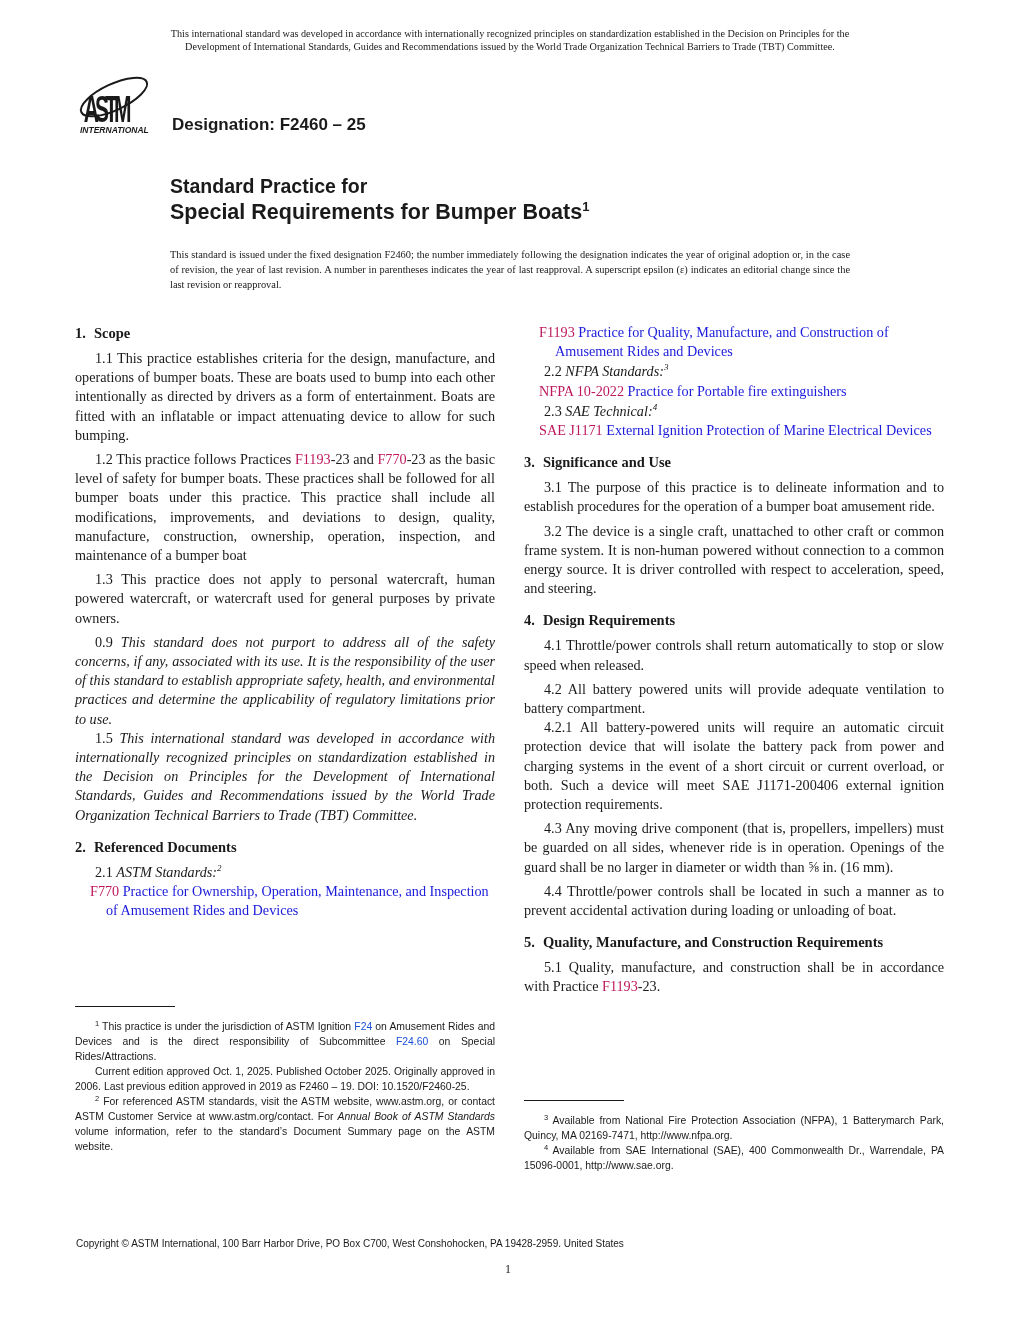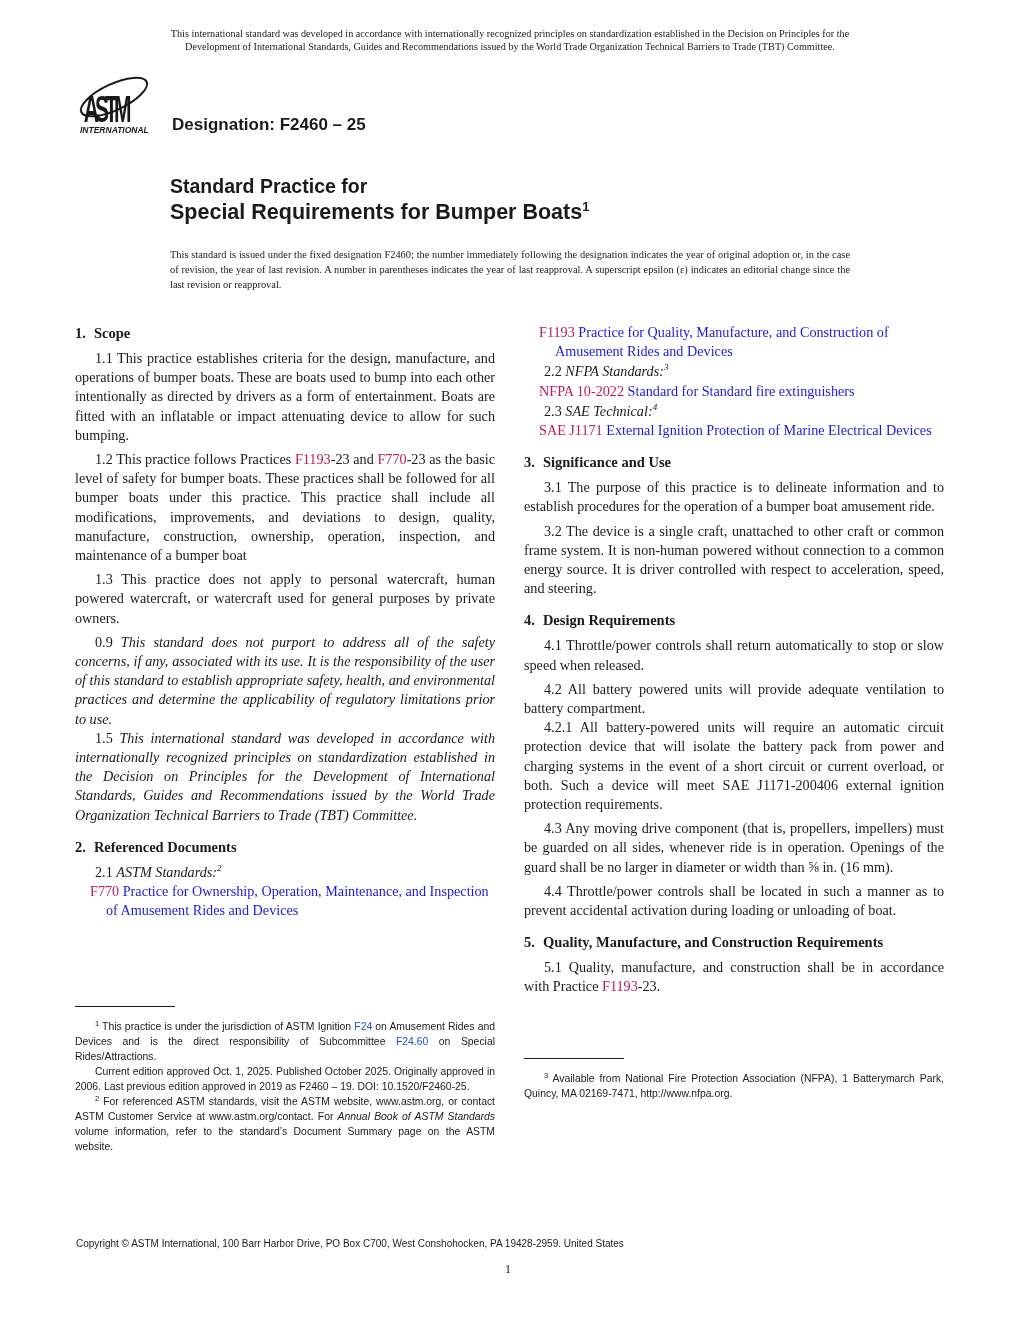--- a/index.html
+++ b/index.html
@@ -34,21 +34,21 @@
   .code { color: #be185d; }
   .lnk { color: #1a1adb; }
   .blue { color: #1a4fd6; }
 
   .fn-rule { width: 100px; height: 1px; background: #1a1a1a; margin: 8px 0 12px 0; }
   .fn { font-size: 10.4px; line-height: 15px; text-align: justify; text-indent: 20px; margin: 0; }
   .fn sup { font-size: 7.5px; vertical-align: 4px; line-height: 0; }
   .fn i { font-style: italic; }
 
   #left-fn { position: absolute; left: 75px; top: 998px; width: 420px; }
-  #right-fn { position: absolute; left: 524px; top: 1050px; width: 420px; }
+  #right-fn { position: absolute; left: 524px; top: 1092px; width: 420px; }
 
   #copyright { position: absolute; left: 76px; top: 1238px; font-size: 10px; }
   #page-number { position: absolute; left: 505px; top: 1262px; font-size: 12px; }
 </style>
 </head>
 <body>
 
 <div id="top-notice" class="serif">
   <div>This international standard was developed in accordance with internationally recognized principles on standardization established in the Decision on Principles for the</div>
   <div>Development of International Standards, Guides and Recommendations issued by the World Trade Organization Technical Barriers to Trade (TBT) Committee.</div>
@@ -98,21 +98,21 @@
   <p class="fn"><sup>1</sup> <span>This practice is under the jurisdiction of ASTM Ignition </span><a class="blue">F24</a><span> on Amusement Rides and Devices and is the direct responsibility of Subcommittee </span><a class="blue">F24.60</a><span> on Special Rides/Attractions.</span></p>
   <p class="fn">Current edition approved Oct. 1, 2025. Published October 2025. Originally approved in 2006. Last previous edition approved in 2019 as F2460 – 19. DOI: 10.1520/F2460-25.</p>
   <p class="fn"><sup>2</sup> <span>For referenced ASTM standards, visit the ASTM website, www.astm.org, or contact ASTM Customer Service at www.astm.org/contact. For </span><i>Annual Book of ASTM Standards</i><span> volume information, refer to the standard’s Document Summary page on the ASTM website.</span></p>
 </div>
 
 <div id="col-right" class="col serif">
   <p class="ref"><a class="code">F1193</a> <a class="lnk">Practice for Quality, Manufacture, and Construction of Amusement Rides and Devices</a></p>
 
   <p class="sub"><span>2.2</span> <span class="lbl">NFPA Standards:</span><sup>3</sup></p>
 
-  <p class="ref"><a class="code">NFPA 10-2022</a> <a class="lnk">Standard for Standard fire extinguishers</a></p>
+  <p class="ref"><a class="code">NFPA 10-2022</a> <a class="lnk">Practice for Portable fire extinguishers</a></p>
 
   <p class="sub"><span>2.3</span> <span class="lbl">SAE Technical:</span><sup>4</sup></p>
 
   <p class="ref" style="margin-bottom:12px"><a class="code">SAE J1171</a> <a class="lnk">External Ignition Protection of Marine Electrical Devices</a></p>
 
   <div class="h"><span class="num">3.</span><span>Significance and Use</span></div>
   <p class="p"><span>3.1</span> <span>The purpose of this practice is to delineate information and to establish procedures for the operation of a bumper boat amusement ride.</span></p>
   <p class="p" style="margin-bottom:12px"><span>3.2</span> <span>The device is a single craft, unattached to other craft or common frame system. It is non-human powered without connection to a common energy source. It is driver controlled with respect to acceleration, speed, and steering.</span></p>
 
   <div class="h"><span class="num">4.</span><span>Design Requirements</span></div>
@@ -122,16 +122,17 @@
   <p class="p"><span>4.3</span> <span>Any moving drive component (that is, propellers, impellers) must be guarded on all sides, whenever ride is in operation. Openings of the guard shall be no larger in diameter or width than ⅝ in. (16 mm).</span></p>
   <p class="p" style="margin-bottom:12px"><span>4.4</span> <span>Throttle/power controls shall be located in such a manner as to prevent accidental activation during loading or unloading of boat.</span></p>
 
   <div class="h"><span class="num">5.</span><span>Quality, Manufacture, and Construction Requirements</span></div>
   <p class="p"><span>5.1</span> <span>Quality, manufacture, and construction shall be in accordance with Practice </span><a class="code">F1193</a><span>-23.</span></p>
 </div>
 
 <div id="right-fn" class="sans">
   <div class="fn-rule"></div>
   <p class="fn"><sup>3</sup> <span>Available from National Fire Protection Association (NFPA), 1 Batterymarch Park, Quincy, MA 02169-7471, http://www.nfpa.org.</span></p>
+  <p class="fn"><sup>4</sup> <span>Available from SAE International (SAE), 400 Commonwealth Dr., Warrendale, PA 15096-0001, http://www.sae.org.</span></p>
 </div>
 
 <div id="copyright" class="sans">Copyright © ASTM International, 100 Barr Harbor Drive, PO Box C700, West Conshohocken, PA 19428-2959. United States</div>
 <div id="page-number" class="serif">1</div>
 
 </body></html>

